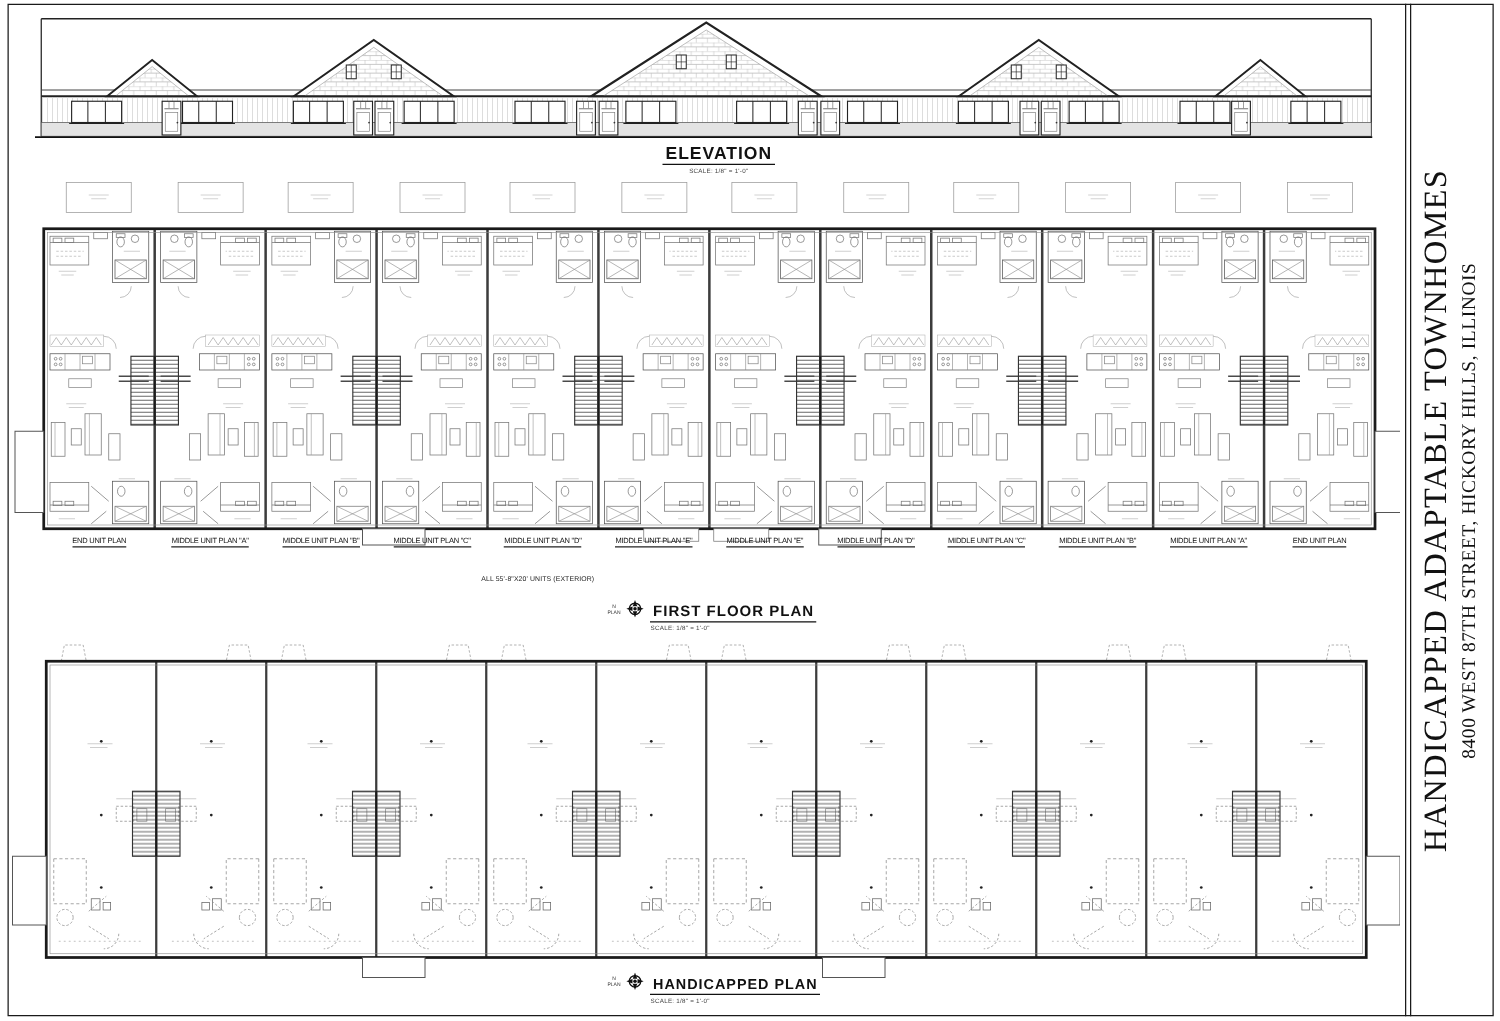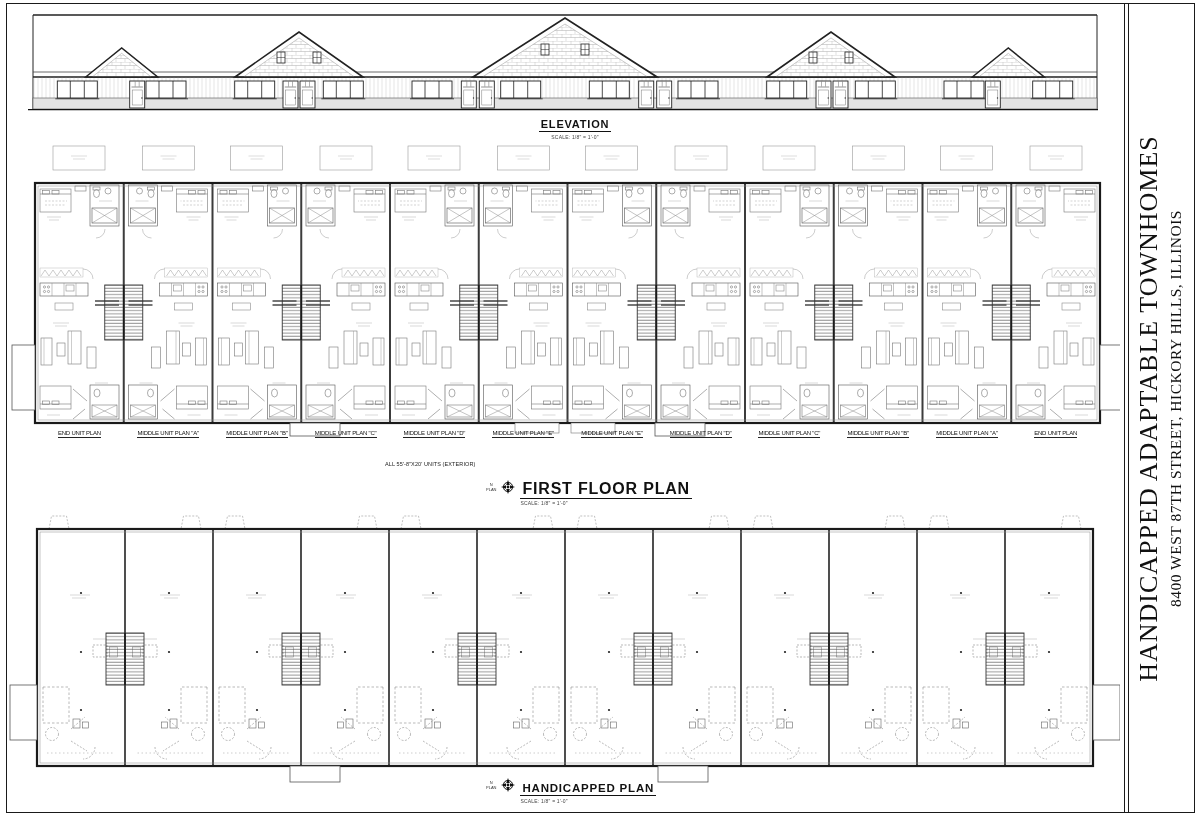--- a/index.html
+++ b/index.html
@@ -14,23 +14,23 @@
           transform:rotate(-90deg) translateX(-809px);
           font-family:"Liberation Serif","DejaVu Serif",serif;white-space:nowrap;}
   #tb-title{left:1134px;top:4px;font-size:26px;letter-spacing:1px;color:#111;}
   #tb-address{left:1167px;top:4px;font-size:15.5px;letter-spacing:0.5px;color:#111;}
   
   .dwg-title{display:flex;align-items:flex-start;gap:5px;}
   .north{font-size:4px;line-height:1.15;color:#333;text-align:center;padding-top:3px;}
   .pt-label{font-weight:bold;letter-spacing:0.8px;border-bottom:1.6px solid #111;padding:0 2px 1px 2px;white-space:nowrap;}
   .pt-scale{font-size:5px;color:#444;margin-top:1.5px;letter-spacing:0.2px;}
   #elev-title{left:480px;top:114px;width:190px;text-align:center;}
-  #elev-title .pt-label{font-size:11px;text-align:center;}
+  #elev-title .pt-label{font-size:14px;text-align:center;}
   #ff-title{left:486px;top:480px;}
-  #ff-title .pt-label{font-size:16px;text-align:center;}
+  #ff-title .pt-label{font-size:12px;text-align:center;}
   #fnd-title{left:486px;top:778px;}
   #fnd-title .pt-label{font-size:11.5px;}
   
   .ulabel{position:absolute;top:430px;width:88.75px;text-align:center;font-size:6px;
           letter-spacing:-0.2px;color:#111;}
   .ulabel b{font-weight:normal;border-bottom:0.8px solid #222;padding-bottom:0.5px;white-space:nowrap;}
   #ff-note{left:385px;top:461px;font-size:5.5px;color:#222;letter-spacing:0.1px;}
   svg{display:block;}
 </style>
 </head>

